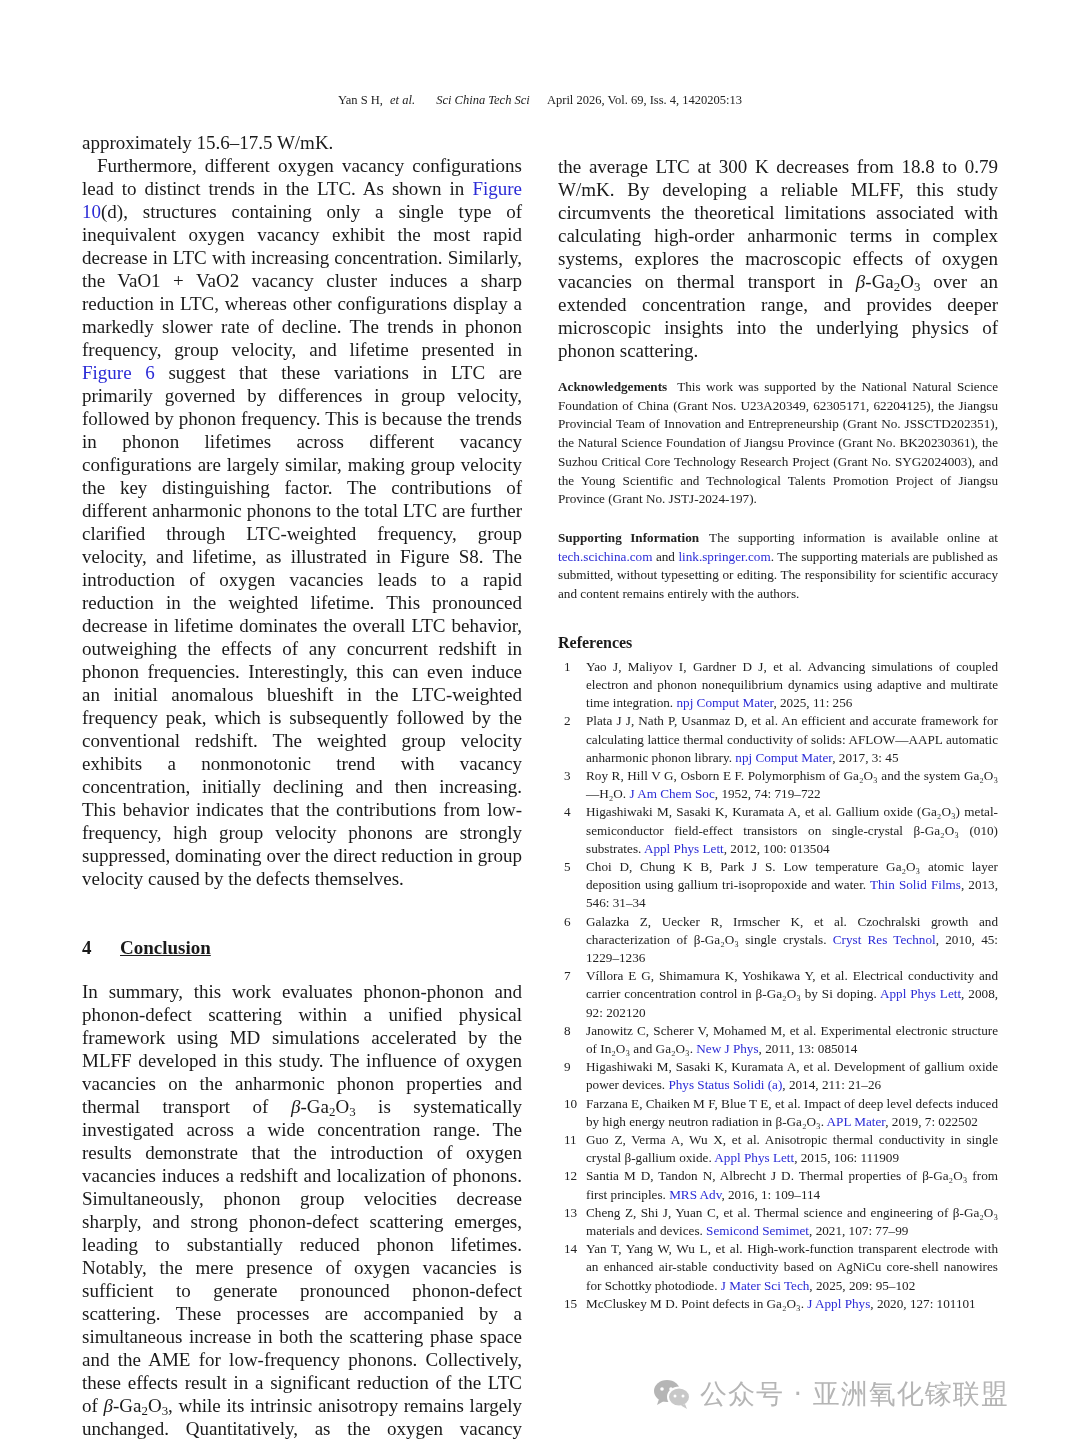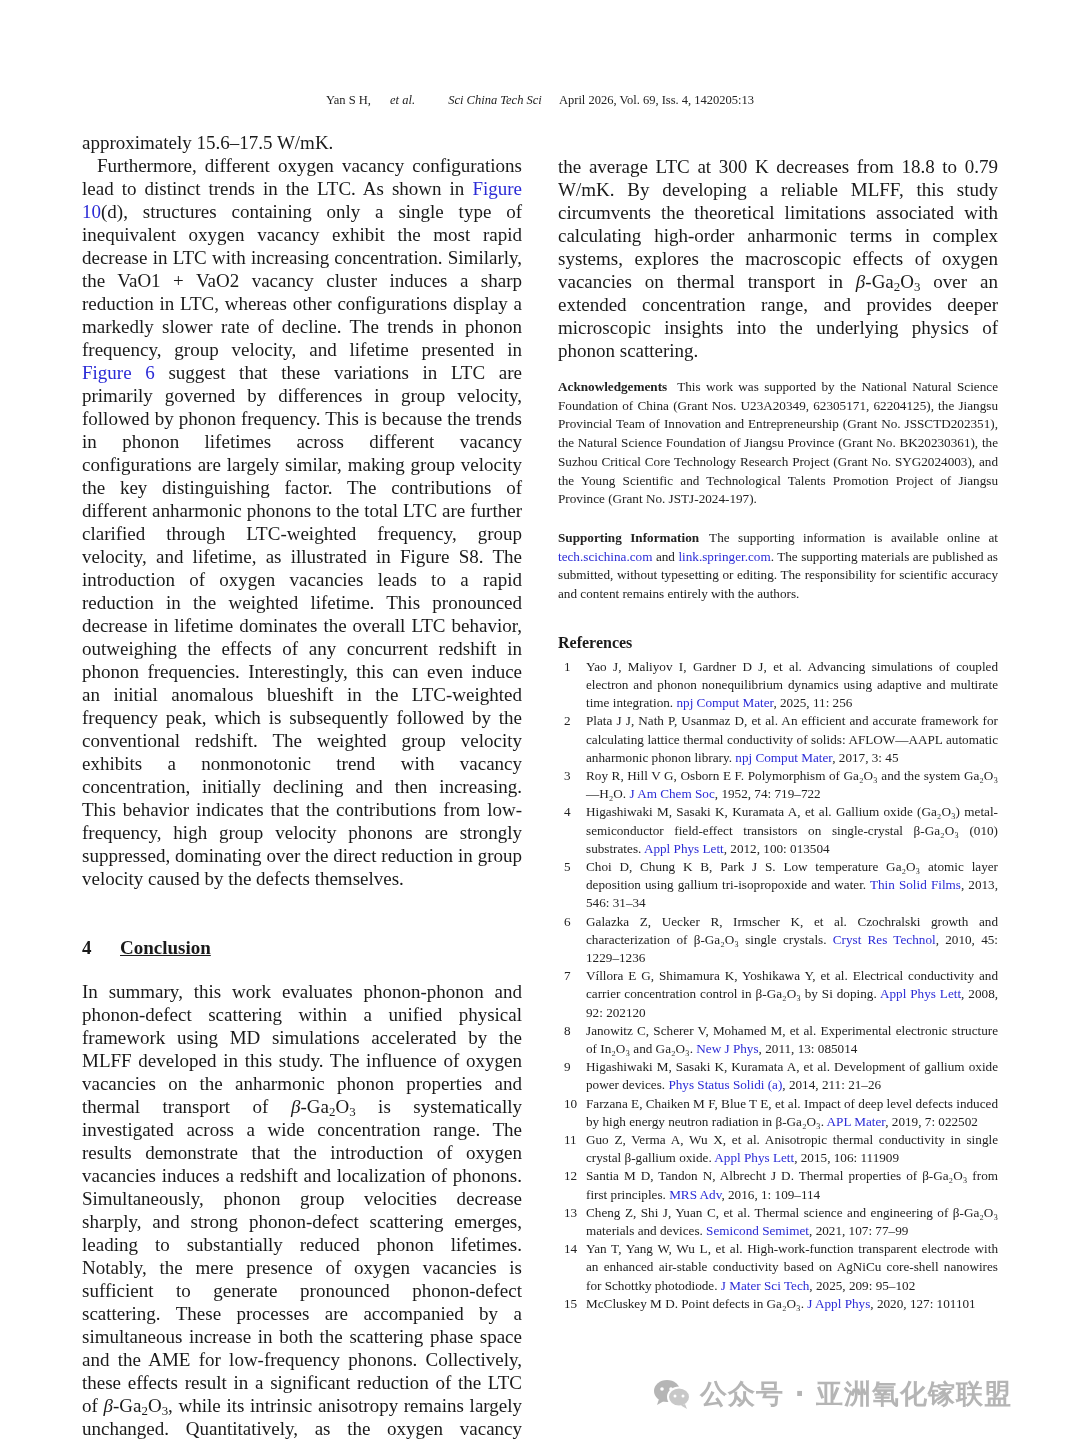--- a/index.html
+++ b/index.html
@@ -20,28 +20,28 @@
     .section-heading { font-size: 19px; font-weight: bold; margin: 47px 0 19px 0; height: 24px; text-decoration: underline; }
     .section-heading .num { display: inline-block; width: 38px; }
     .small-block { font-size: 13.2px; line-height: 18.7px; text-align: justify; margin: 0; color: #222; }
     .small-block .lead { font-weight: bold; margin-right: 10px; }
     .refs-title { font-size: 16px; font-weight: bold; margin: 30px 0 6px 0; }
     .ref { display: flex; font-size: 13.2px; line-height: 18.2px; color: #222; margin-bottom: 0; }
     .ref .n { width: 28px; flex: 0 0 28px; text-align: left; padding-left: 6px; box-sizing: border-box; }
     .ref .t { flex: 1; text-align: justify; }
     .watermark { position: absolute; top: 1372px; left: 652px; height: 44px; display: flex;
                  align-items: center; color: #b5b5b5; font-family: "DejaVu Sans", sans-serif;
-                 font-size: 27px; letter-spacing: 1px; font-weight: bold; }
+                 font-size: 27px; letter-spacing: 1px; }
     .watermark svg { margin-right: 8px; }
   </style>
 </head>
 <body>
 
 <div class="running-head">
-  <span><span style="margin:0">Yan S H,</span> <span class="it" style="margin:16px">et al.</span></span>
+  <span><span style="margin:0">Yan S H,</span> <span class="it" style="margin:4px">et al.</span></span>
   <span class="it">Sci China Tech Sci</span>
   <span>April 2026, Vol. 69, Iss. 4, 1420205:13</span>
 </div>
 
 <div class="col col-left">
   <p class="body-text">approximately 15.6–17.5 W/mK.</p>
   <p class="body-text indent"><span>Furthermore, different oxygen vacancy configurations lead to distinct trends in the LTC. As shown in </span><span class="link">Figure 10</span><span>(d), structures containing only a single type of inequivalent oxygen vacancy exhibit the most rapid decrease in LTC with increasing concentration. Similarly, the VaO1 + VaO2 vacancy cluster induces a sharp reduction in LTC, whereas other configurations display a markedly slower rate of decline. The trends in phonon frequency, group velocity, and lifetime presented in </span><span class="link">Figure 6</span><span> suggest that these variations in LTC are primarily governed by differences in group velocity, followed by phonon frequency. This is because the trends in phonon lifetimes across different vacancy configurations are largely similar, making group velocity the key distinguishing factor. The contributions of different anharmonic phonons to the total LTC are further clarified through LTC-weighted frequency, group velocity, and lifetime, as illustrated in Figure S8. The introduction of oxygen vacancies leads to a rapid reduction in the weighted lifetime. This pronounced decrease in lifetime dominates the overall LTC behavior, outweighing the effects of any concurrent redshift in phonon frequencies. Interestingly, this can even induce an initial anomalous blueshift in the LTC-weighted frequency peak, which is subsequently followed by the conventional redshift. The weighted group velocity exhibits a nonmonotonic trend with vacancy concentration, initially declining and then increasing. This behavior indicates that the contributions from low-frequency, high group velocity phonons are strongly suppressed, dominating over the direct reduction in group velocity caused by the defects themselves.</span></p>
 
   <div class="section-heading">
     <span class="num">4</span><span>Conclusion</span>

